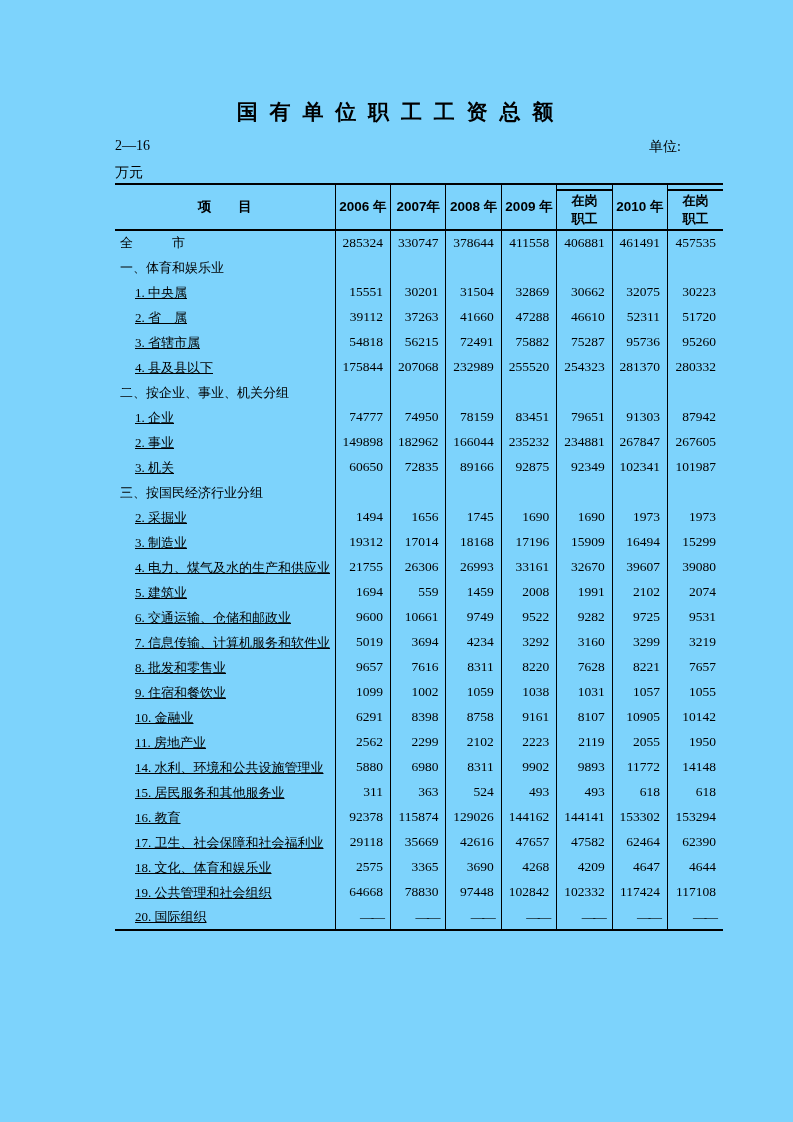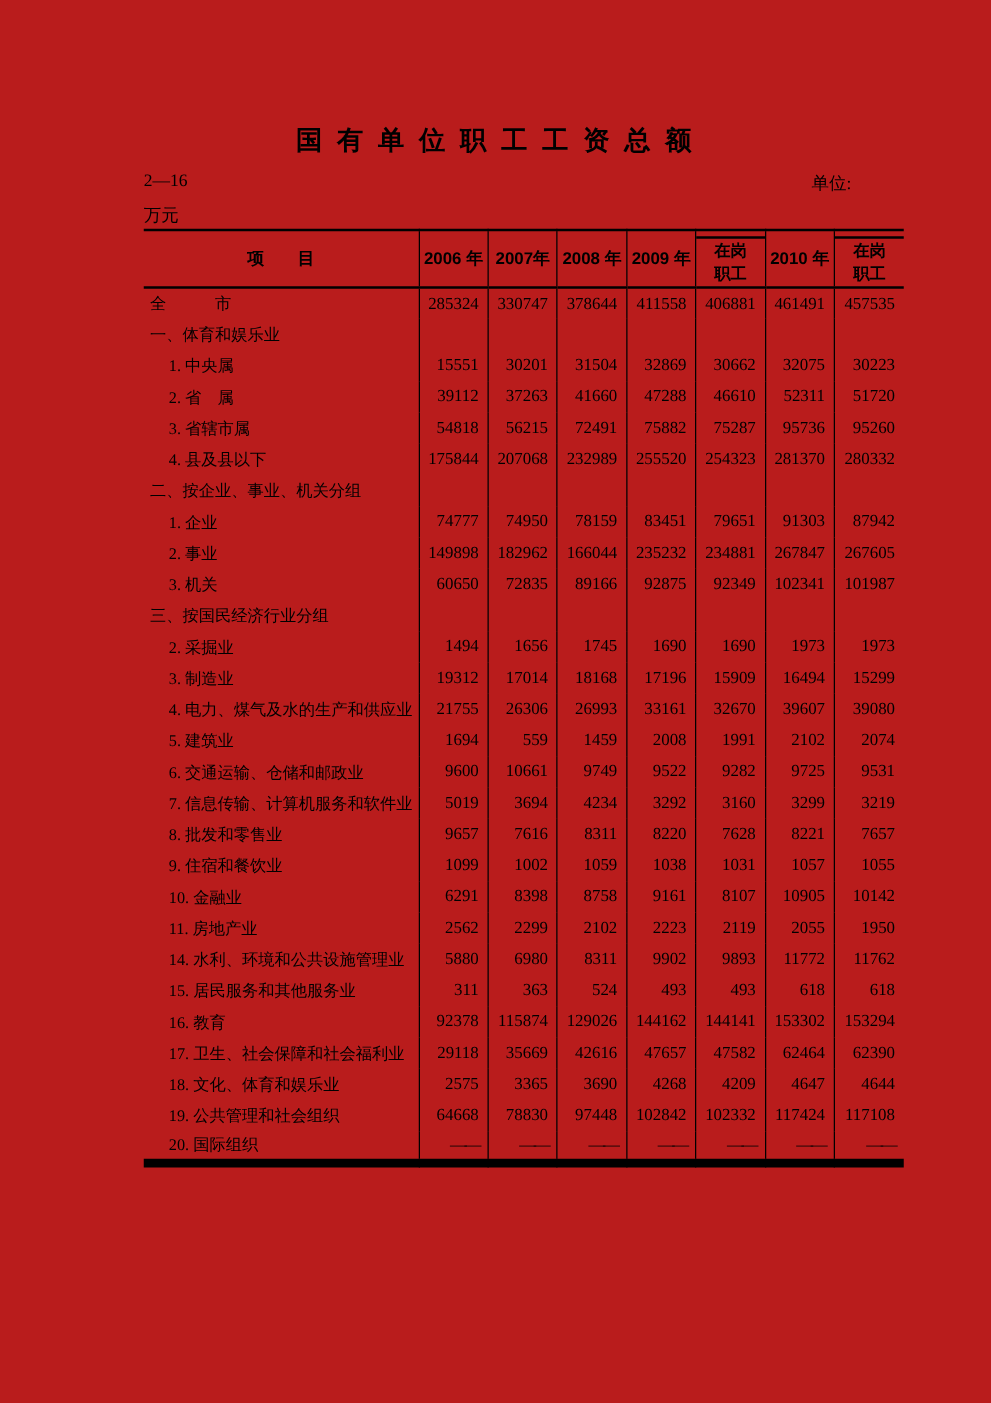--- a/index.html
+++ b/index.html
@@ -1,20 +1,20 @@
 <!DOCTYPE html>
 <html><head>
 <meta charset="utf-8">
 <style>
   html, body { margin: 0; padding: 0; background: #ffffff; }
   #page {
     position: relative;
     width: 793px;
     height: 1122px;
-    background: #b91c1c;
+    background: #7dd3fc;
     font-family: "Liberation Serif", serif;
     color: #000;
     overflow: hidden;
   }
   #doc-title {
     position: absolute;
     top: 98px;
     left: 0;
     width: 100%;
     text-align: center;
@@ -43,21 +43,21 @@
     font-size: 14px;
   }
   #wage-table {
     position: absolute;
     top: 183px;
     left: 115px;
     width: 608px;
     border-collapse: collapse;
     table-layout: fixed;
     border-top: 2px solid #000;
-    border-bottom: 7px solid #000000;
+    border-bottom: 2px solid #000000;
   }
   #wage-table col.c-item { width: 220px; }
   #wage-table col.c-num  { width: 55.4px; }
 
   #wage-table thead tr { height: 46px; }
   #wage-table th {
     font-family: "Liberation Sans", sans-serif;
     font-weight: bold;
     font-size: 13.5px;
     text-align: center;
@@ -77,21 +77,21 @@
   #wage-table th.boxed .hl { display: block; line-height: 18px; font-size: 13px; }
 
   #wage-table tbody tr { height: 25px; }
   #wage-table td {
     font-size: 13px;
     vertical-align: middle;
     padding: 0;
     line-height: 1.35;
   }
   #wage-table td.lbl      { text-align: left; padding-left: 5px; padding-right: 2px; }
-  #wage-table td.ind      { text-indent: 15px; }
+  #wage-table td.ind      { text-indent: 15px; text-decoration: underline; }
   #wage-table td.num      { text-align: right; padding-right: 7px; font-size: 13.5px; }
   #wage-table td.dash     { letter-spacing: -2px; }
 </style>
 </head>
 <body>
 
 <div id="page">
 
   <div id="doc-title">国 有 单 位 职 工 工 资 总 额</div>
 
@@ -341,21 +341,21 @@
           <td class="num">1950</td>
         </tr>
         <tr>
           <td class="lbl ind">14. 水利、环境和公共设施管理业</td>
           <td class="num">5880</td>
           <td class="num">6980</td>
           <td class="num">8311</td>
           <td class="num">9902</td>
           <td class="num">9893</td>
           <td class="num">11772</td>
-          <td class="num">11762</td>
+          <td class="num">14148</td>
         </tr>
         <tr>
           <td class="lbl ind">15. 居民服务和其他服务业</td>
           <td class="num">311</td>
           <td class="num">363</td>
           <td class="num">524</td>
           <td class="num">493</td>
           <td class="num">493</td>
           <td class="num">618</td>
           <td class="num">618</td>

